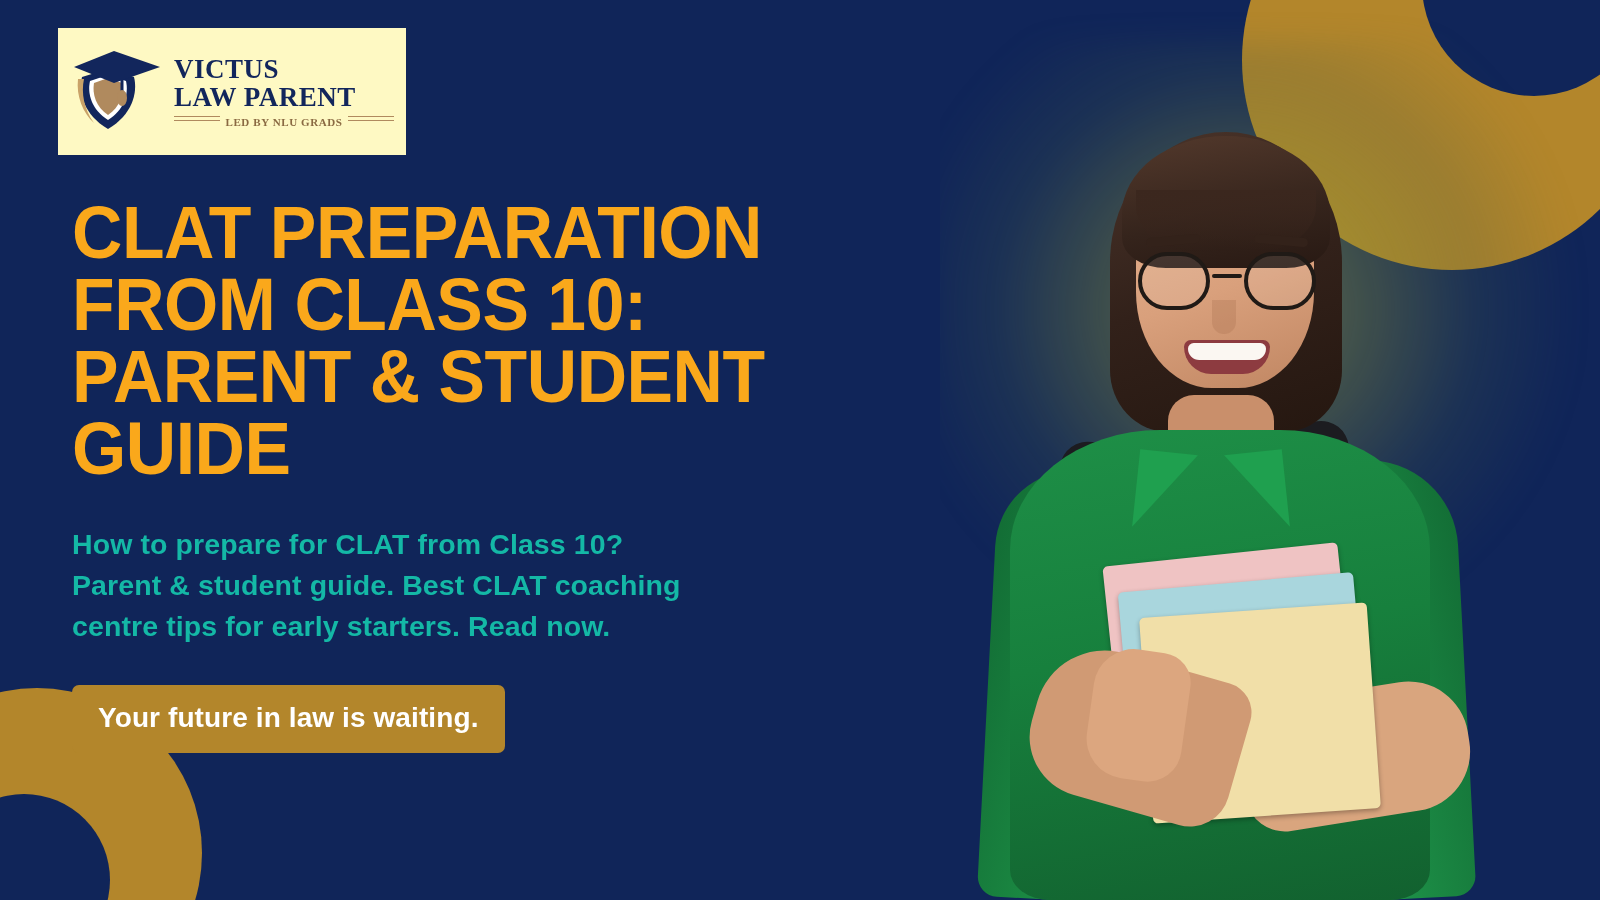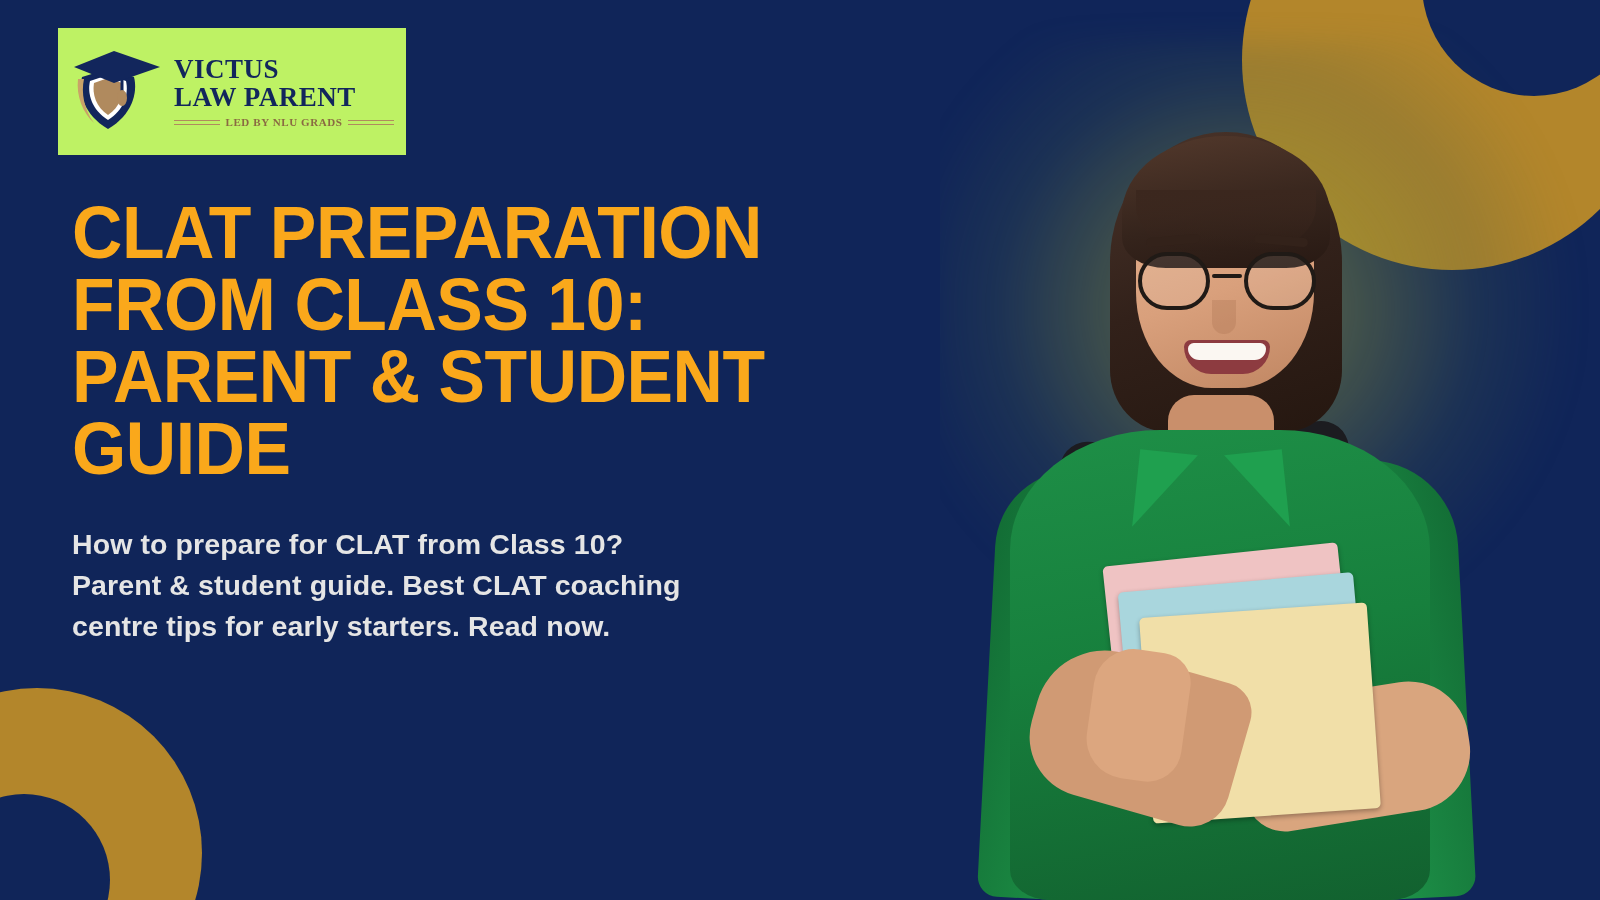--- a/index.html
+++ b/index.html
@@ -216,38 +216,38 @@
   }
   .book-pink  { left:24px;  top:6px;   width:236px; height:196px; background:#efc3c3; transform:rotate(-6deg); }
   .book-blue  { left:38px;  top:34px;  width:236px; height:200px; background:#a9d6dd; transform:rotate(-5deg); }
   .book-cream { left:58px;  top:62px;  width:228px; height:206px; background:#f1dfa8; transform:rotate(-4deg); }
 
   
   .logo-card {
     position:absolute;
     left:58px; top:28px;
     width:348px; height:127px;
-    background:#bef264;
+    background:#fef9c3;
     display:flex;
     align-items:center;
     padding:8px 12px 8px 10px;
   }
   .logo-mark { width:102px; height:102px; flex:0 0 102px; position:relative; }
   .logo-text { flex:1; padding-left:4px; }
   .logo-line1, .logo-line2 {
     font-family:"Liberation Serif", serif;
     color:#12265c;
     font-weight:700;
     letter-spacing:0.5px;
     line-height:1.04;
   }
   .logo-line1 { font-size:27px; }
   .logo-line2 { font-size:27px; }
   .logo-tag {
-    display:flex; align-items:center; gap:5px;
+    display:flex; gap:5px;
     margin-top:5px;
   }
   .tag-rule {
     flex:1; height:5px;
     border-top:1.5px solid #b08a5e;
     border-bottom:1.5px solid #b08a5e;
   }
   .logo-tag-text {
     font-family:"Liberation Serif", serif;
     font-size:11px; font-weight:700;
@@ -266,21 +266,21 @@
     line-height:0.96;
     letter-spacing:-0.5px;
     text-transform:uppercase;
     transform:scaleX(0.93);
     transform-origin:left center;
     white-space:pre-line;
   }
 
   .subhead {
     margin-top:40px;
-    color:#e5e5e5;
+    color:#14b8a6;
     font-size:28.5px;
     font-weight:700;
     line-height:1.44;
     letter-spacing:0.1px;
     white-space:pre-line;
   }
 
   .cta {
     display:inline-block;
     margin-top:38px;
@@ -363,15 +363,16 @@
         <span class="tag-rule"></span>
       </div>
     </div>
   </div>
 
   <div class="content">
     <h1 class="headline">CLAT PREPARATION FROM CLASS 10: PARENT &amp; STUDENT GUIDE</h1>
     <p class="subhead">How to prepare for CLAT from Class 10?
 Parent &amp; student guide. Best CLAT coaching
 centre tips for early starters. Read now.</p>
+    <button class="cta">Your future in law is waiting.</button>
   </div>
 
 </div>
 
 </body></html>

